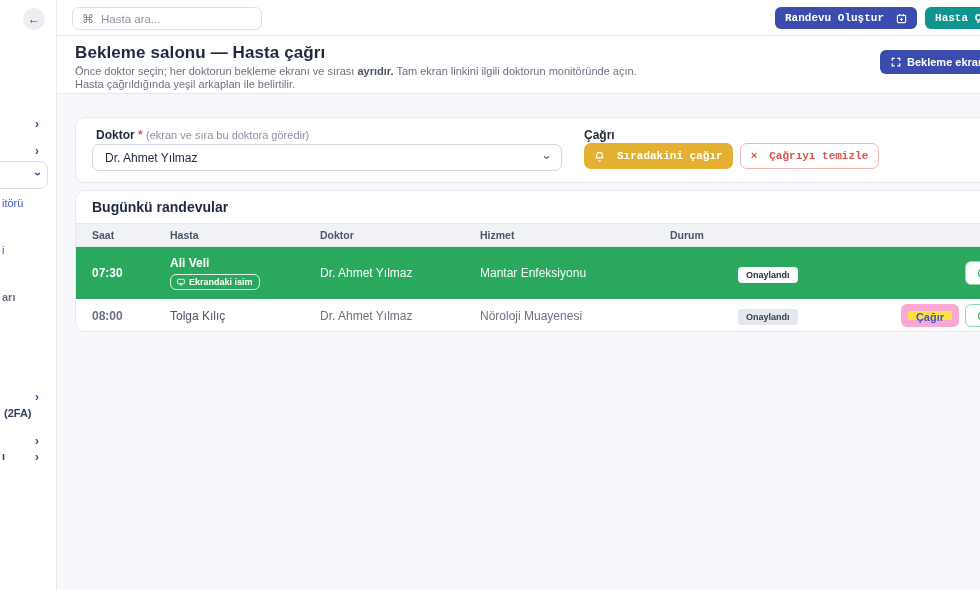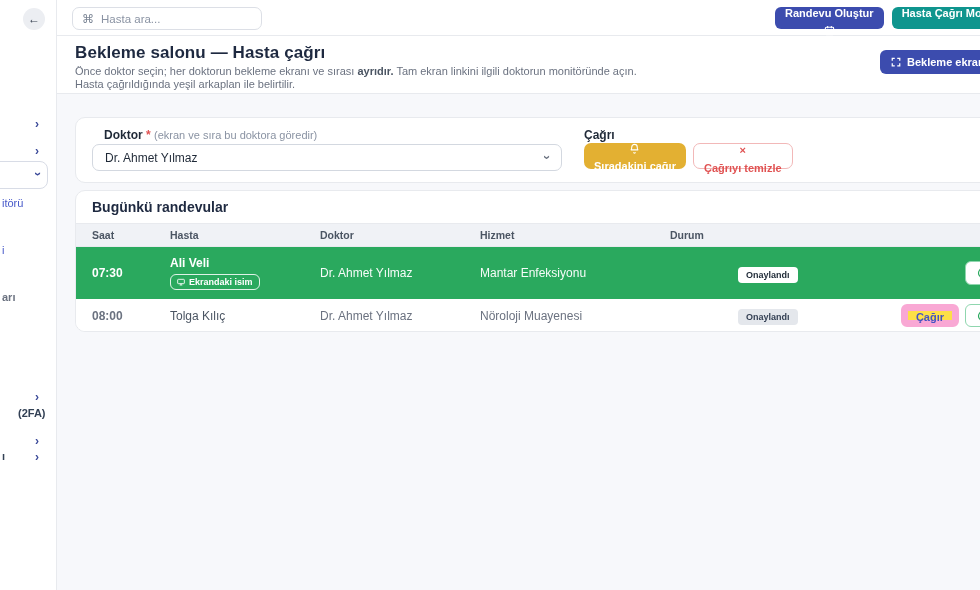--- a/index.html
+++ b/index.html
@@ -27,40 +27,40 @@
 
   
   .topbar { left:57px; top:0; width:983px; height:36px; background:#fff; border-bottom:1px solid #e8eaee; }
   .search { position:absolute; left:15px; top:7px; width:190px; height:23px;
     border:1px solid #dcdfe6; border-radius:7px; background:#fff; display:flex; align-items:center; gap:7px; padding:0 9px; }
   .search .cmd { color:#7a8494; font-size:12px; line-height:1; }
   .search input { border:none; outline:none; flex:1; font-size:11.5px; color:#374151; background:transparent;
     font-family:"Liberation Sans","DejaVu Sans",sans-serif; }
   .search input::placeholder { color:#8a93a3; }
   .tb-actions { position:absolute; left:718px; top:7px; display:flex; gap:8px; align-items:center; }
-  .btn { display:inline-flex; align-items:center; gap:6px; border:none; border-radius:6px;
+  .btn { display:inline-flex; align-items:center; gap:12px; border:none; border-radius:6px;
     font-size:11px; font-weight:700; cursor:pointer; white-space:nowrap;
-    font-family:Liberation Sans, sans-serif;flex-direction:column; }
+    font-family:Liberation Mono, monospace; }
   .btn-indigo { background:#3c4cae; color:#fff; height:22px; padding:0 10px; }
   .btn-teal { background:#0f958e; color:#fff; height:22px; padding:0 10px; }
   .icon { display:inline-flex; align-items:center; }
 
   
   .pagehead { left:57px; top:36px; width:983px; height:58px; background:#fff; border-bottom:1px solid #e8eaee; }
   .page-title { position:absolute; left:18px; top:7px; font-size:17px; font-weight:700; color:#1e2940; letter-spacing:.1px; }
   .page-sub { position:absolute; left:18px; font-size:11px; color:#6b7280; }
   .page-sub b { color:#4b5563; }
   .open-screen { position:absolute; left:823px; top:14px; height:24px; padding:0 11px; background:#3c4cae; color:#fff;
     border:none; border-radius:6px; font-size:11px; font-weight:700; display:inline-flex; align-items:center; gap:6px; cursor:pointer; white-space:nowrap;
     font-family:"Liberation Sans","DejaVu Sans",sans-serif; }
 
   
   .card { background:#fff; border:1px solid #e8eaee; border-radius:10px; }
   .card1 { left:75px; top:117px; width:941px; height:66px; }
-  .fld-label { position:absolute; left:28px; top:10px; font-size:12px; color:#1f2937; font-weight:700; }
+  .fld-label { position:absolute; left:20px; top:10px; font-size:12px; color:#1f2937; font-weight:700; }
   .fld-label .req { color:#e05252; }
   .fld-hint { font-weight:400; font-size:11px; color:#8a93a3; }
   .select { position:absolute; left:16px; top:26px; width:470px; height:27px; border:1px solid #d3d8e0; border-radius:7px;
     background:#fff; display:flex; align-items:center; padding:0 12px; font-size:12px; color:#1f2937; cursor:pointer; }
   .select .chev { margin-left:auto; transform:rotate(90deg); color:#6b7280; font-size:13px; font-weight:700; }
   .call-label { position:absolute; left:508px; top:10px; font-size:12px; font-weight:700; color:#1f2937; }
   .call-btns { position:absolute; left:508px; top:25px; display:flex; gap:7px; }
   .btn-amber { background:#e3b032; color:#fff; height:26px; padding:0 10px; border-radius:7px; }
   .btn-red-outline { background:#fff; color:#e05252; border:1px solid #f2b8b8; height:26px; padding:0 10px; border-radius:7px; font-weight:700; }
 
@@ -97,21 +97,21 @@
   <button class="abs back-btn"><span>←</span></button>
   <span class="frag frag-chev" style="left:35px; top:117px;">›</span>
   <span class="frag frag-chev" style="left:35px; top:144px;">›</span>
   <div class="side-select">
     <span class="chev">›</span>
   </div>
   <span class="frag frag-link" style="left:2px; top:197px;">itörü</span>
   <span class="frag frag-link" style="left:2px; top:244px;">i</span>
   <span class="frag frag-muted" style="left:2px; top:291px;">arı</span>
   <span class="frag frag-chev" style="left:35px; top:390px;">›</span>
-  <span class="frag frag-dark" style="left:18px; top:407px;">(2FA)</span>
+  <span class="frag frag-dark" style="left:4px; top:407px;">(2FA)</span>
   <span class="frag frag-chev" style="left:35px; top:434px;">›</span>
   <span class="frag frag-dark" style="left:2px; top:450px;">ı</span>
   <span class="frag frag-chev" style="left:35px; top:450px;">›</span>
 </div>
 
 <div class="abs topbar">
   <div class="search">
     <span class="cmd">⌘</span>
     <input type="text" placeholder="Hasta ara..." style="">
   </div>

